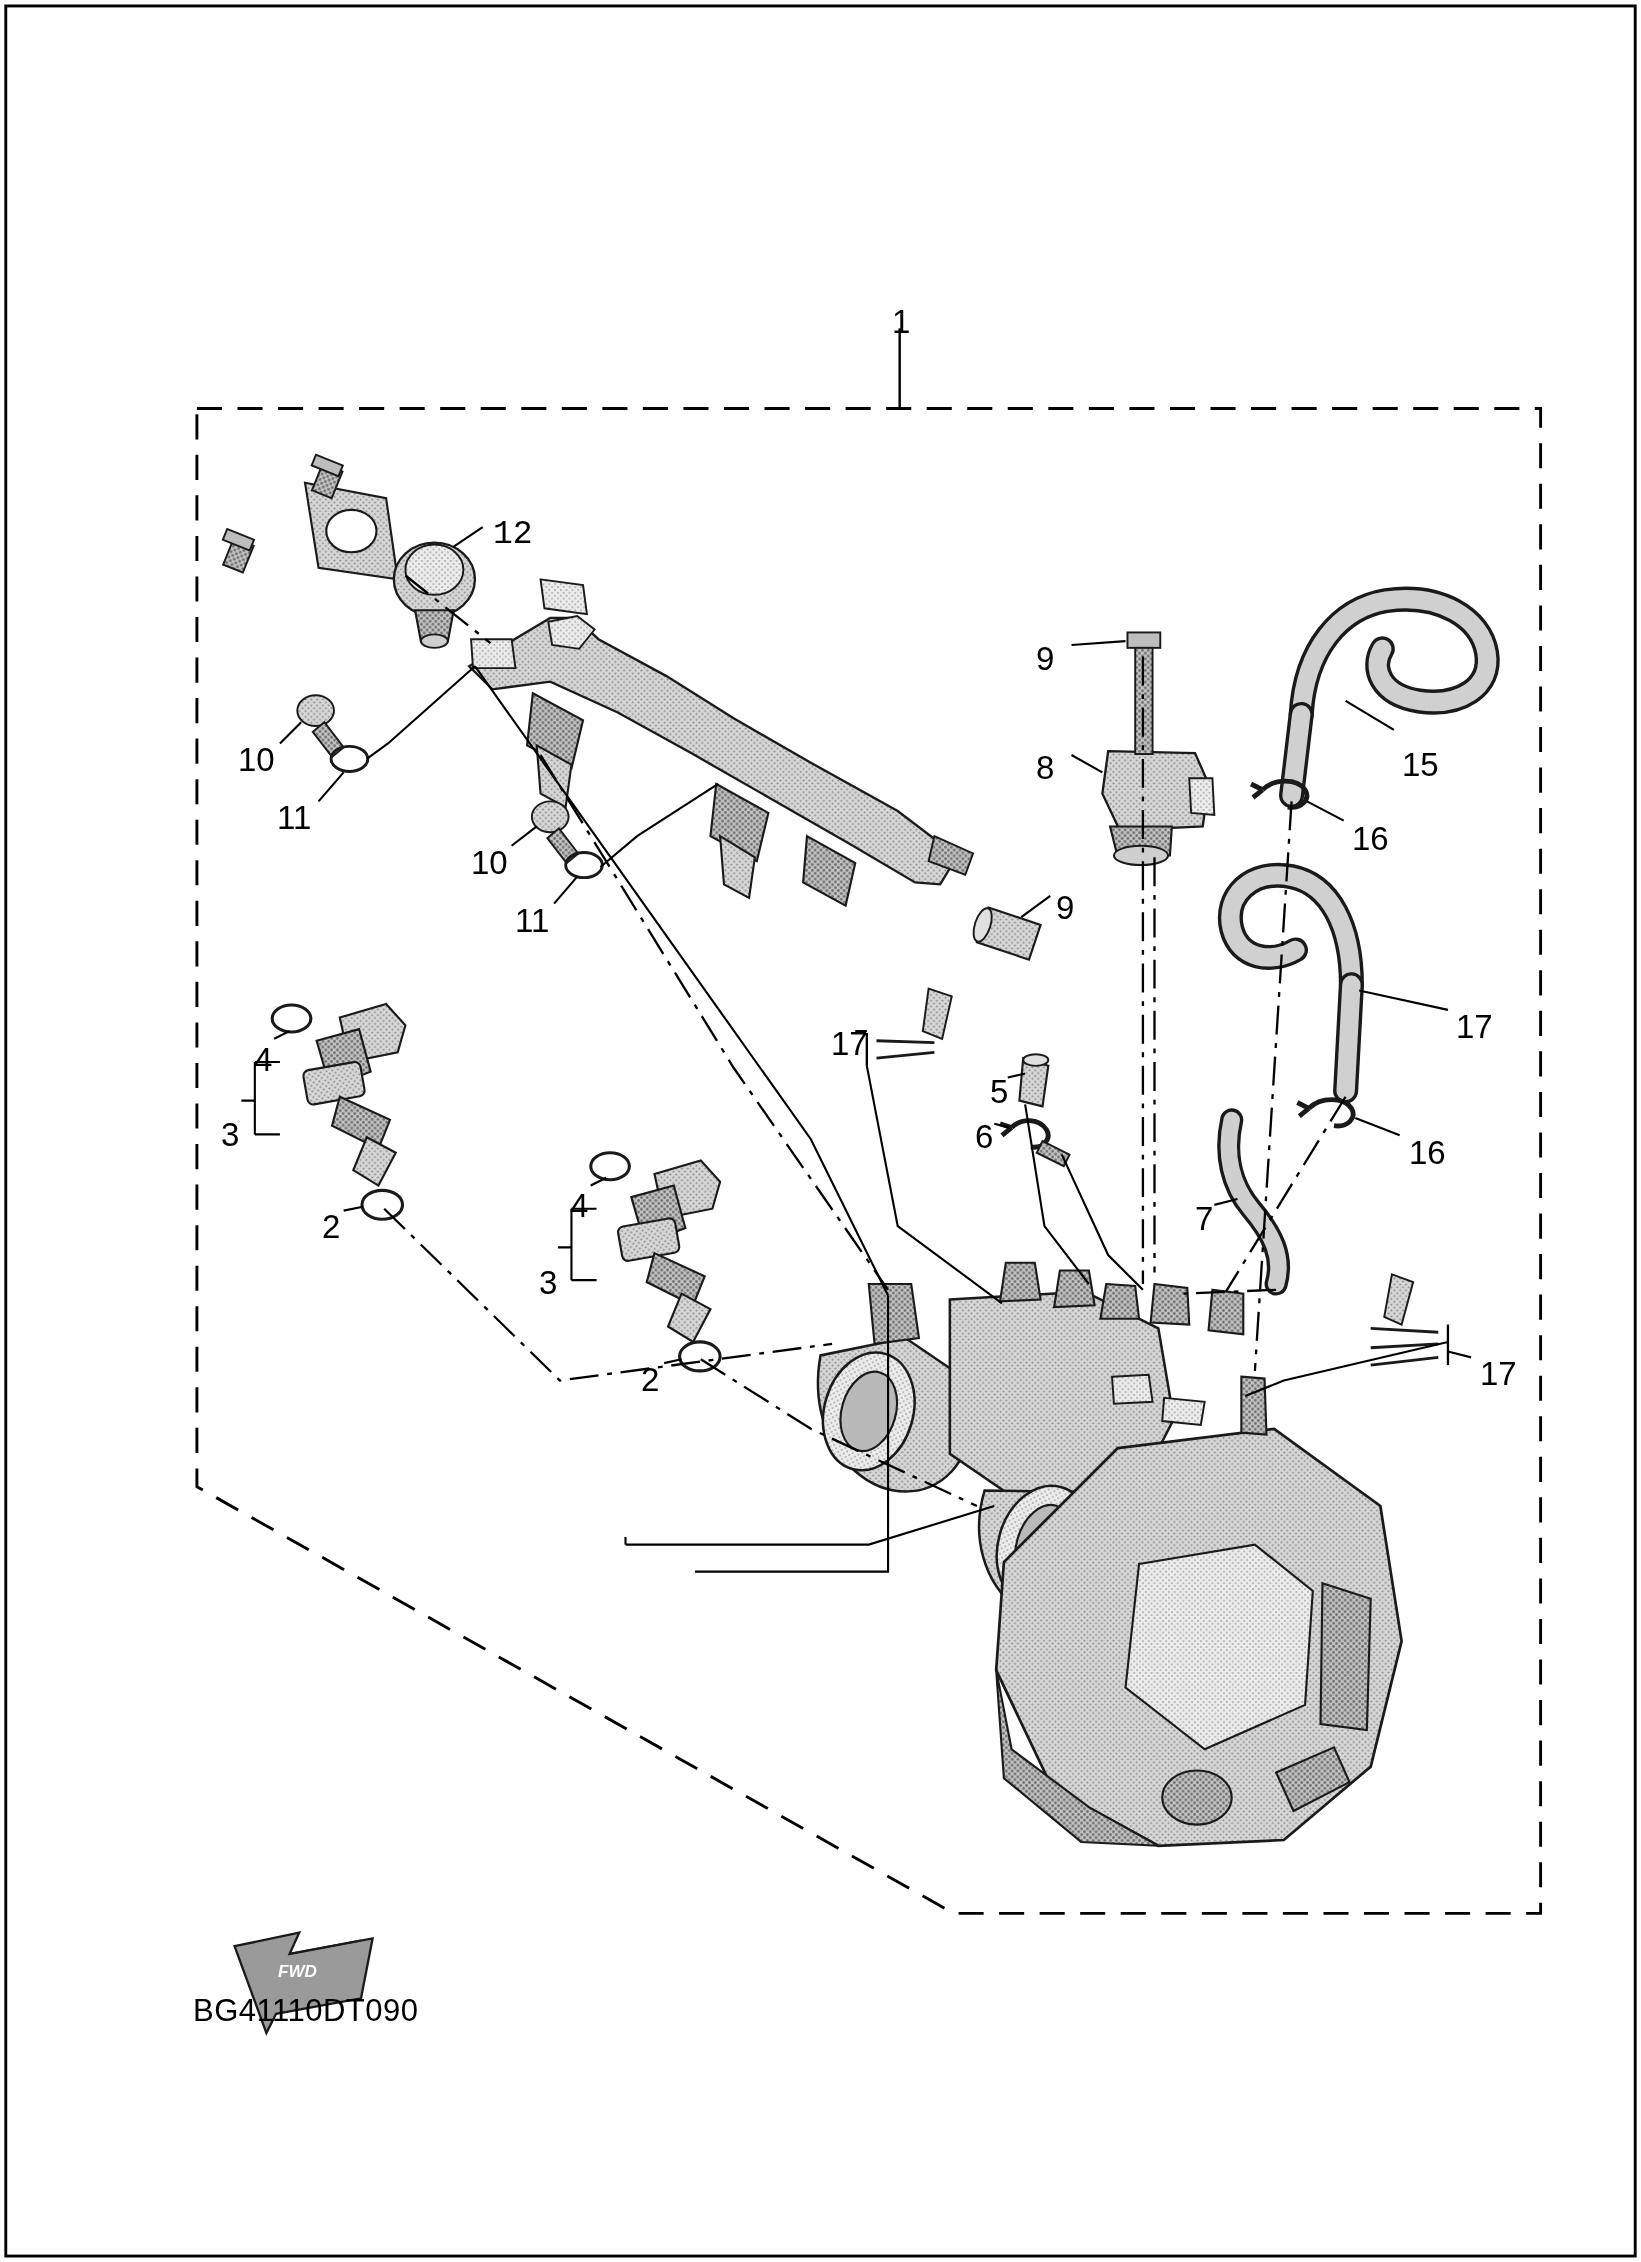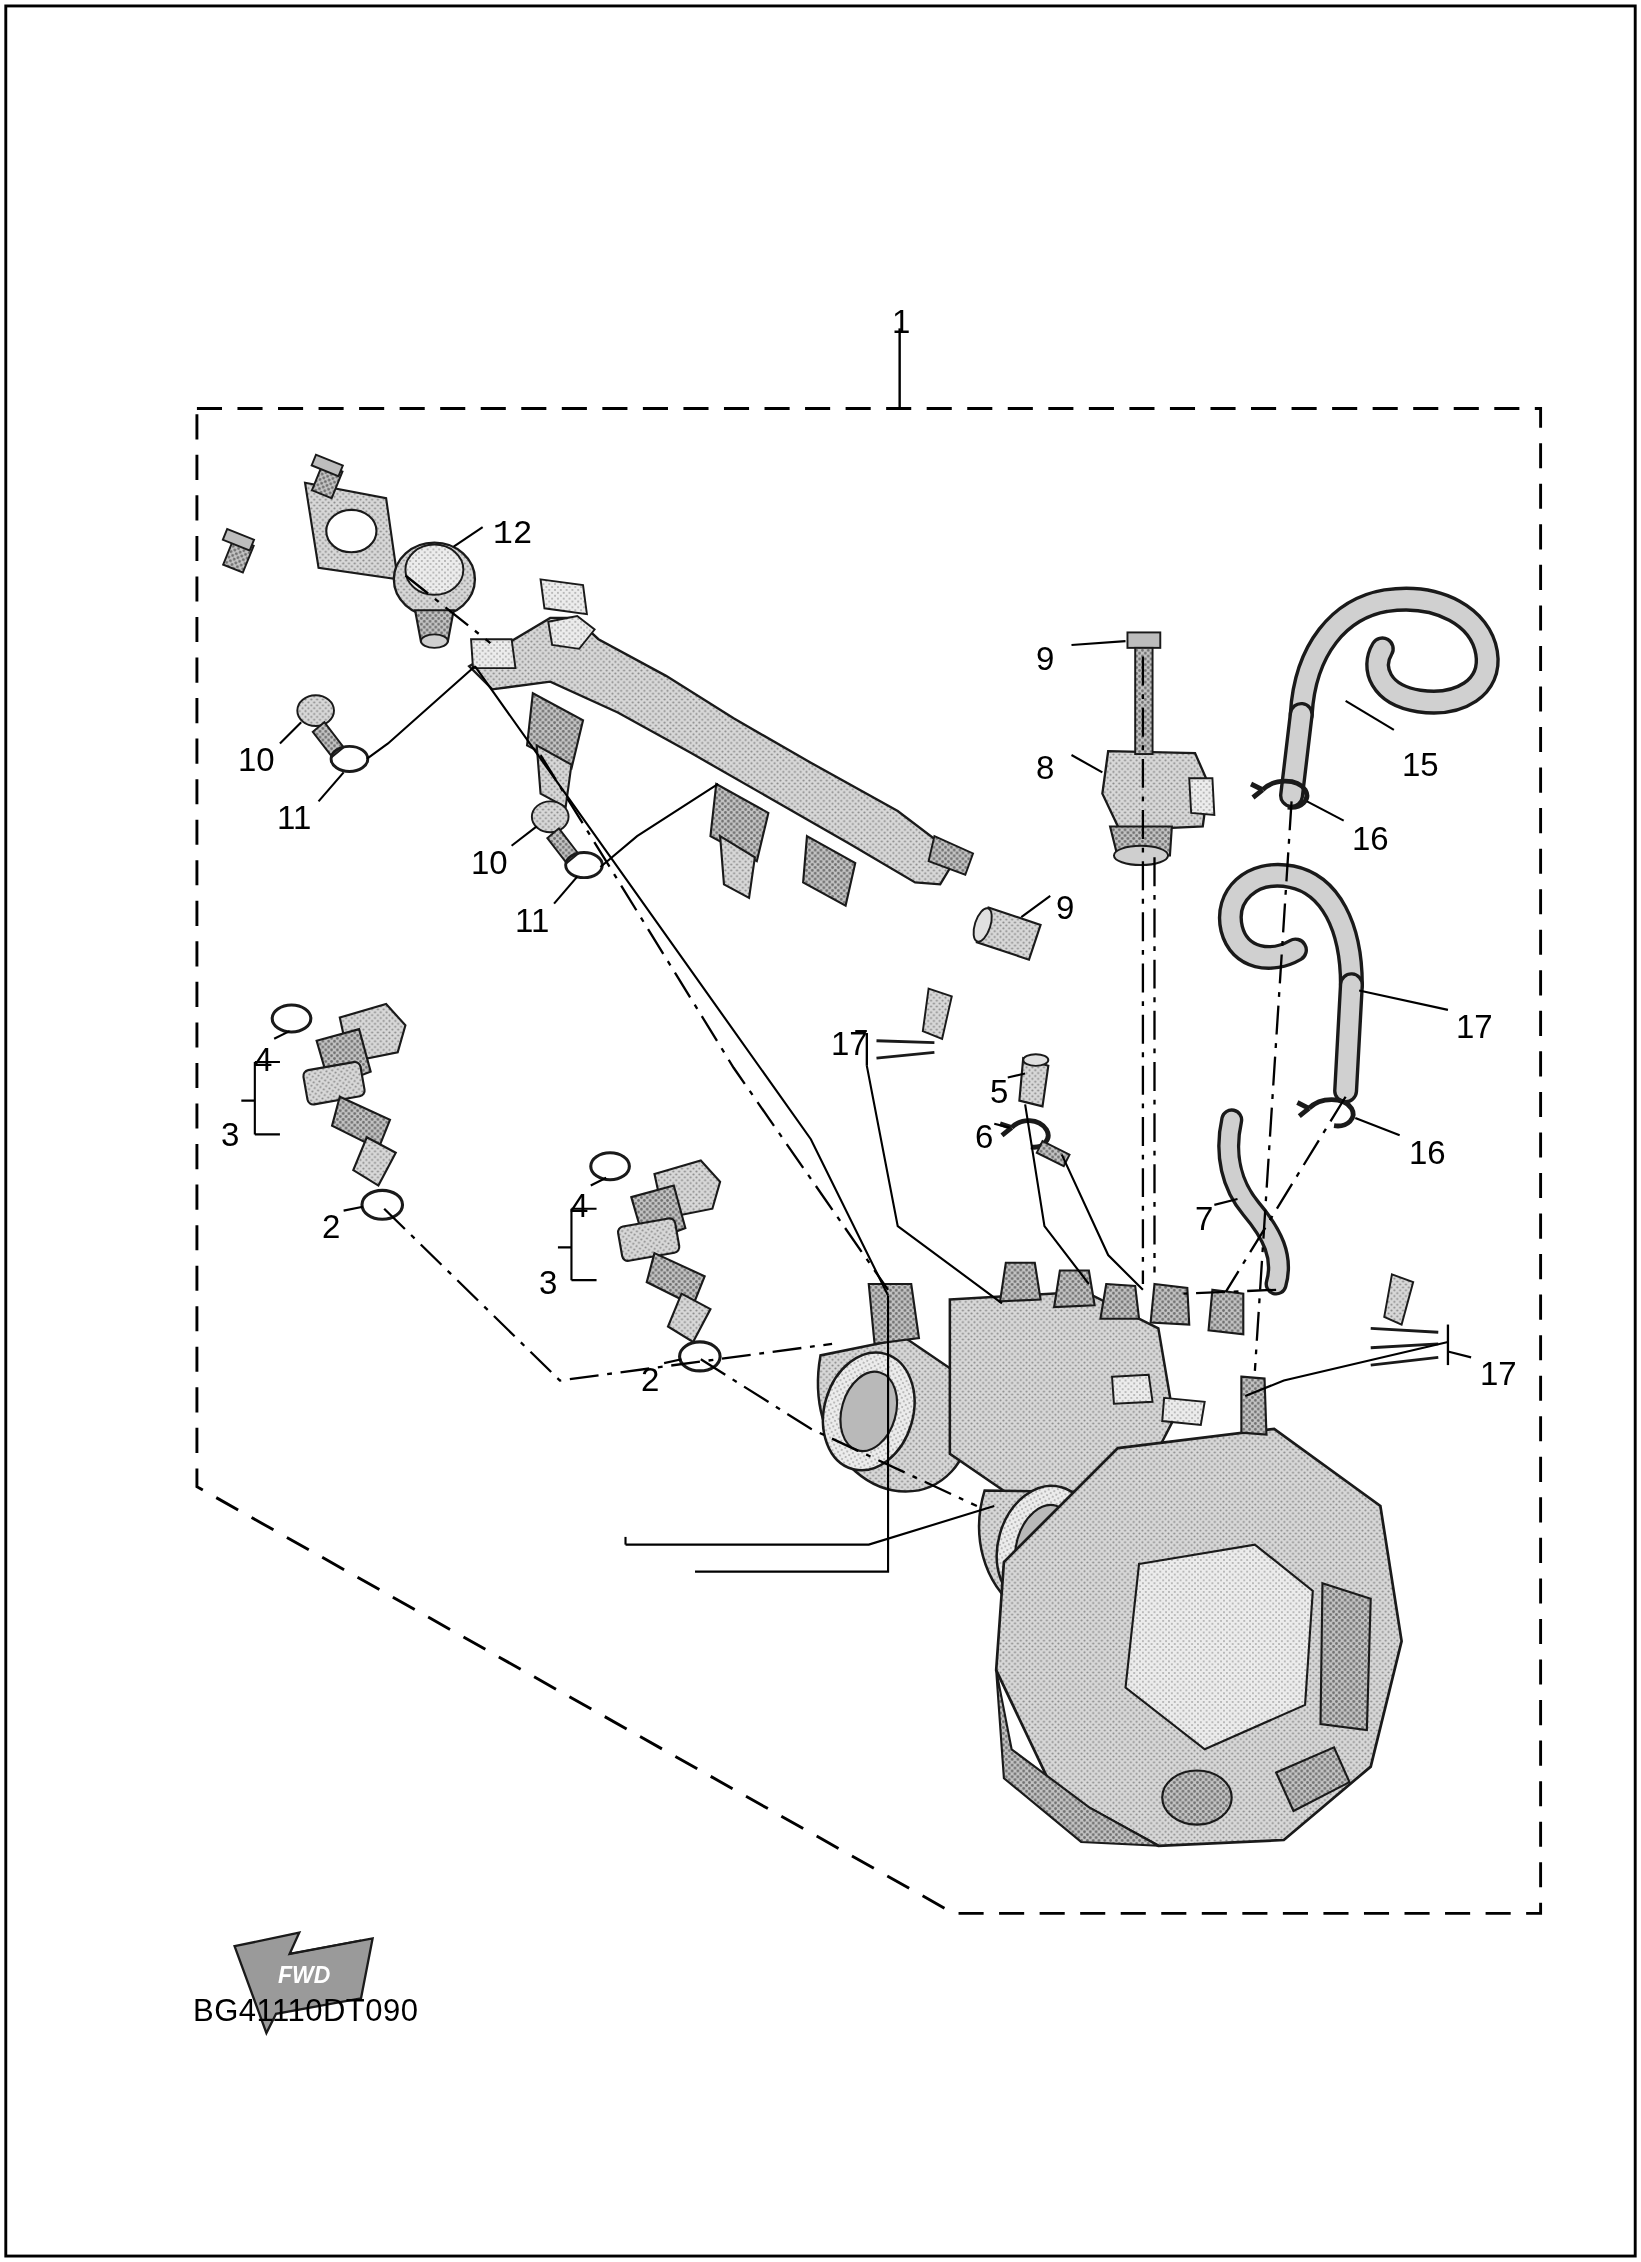--- a/index.html
+++ b/index.html
@@ -36,21 +36,21 @@
     position: absolute;
     font-family: "Liberation Sans", sans-serif;
     font-size: 31px;
     letter-spacing: 0.5px;
     color: #000000;
     white-space: nowrap;
   }
   .fwd-label {
     position: absolute;
     font-family: "Liberation Sans", sans-serif;
-    font-size: 23px;
+    font-size: 17px;
     font-style: italic;
     font-weight: bold;
     color: #ffffff;
     white-space: nowrap;
   }
 </style>
 </head>
 <body>
 
 <div id="sheet">

